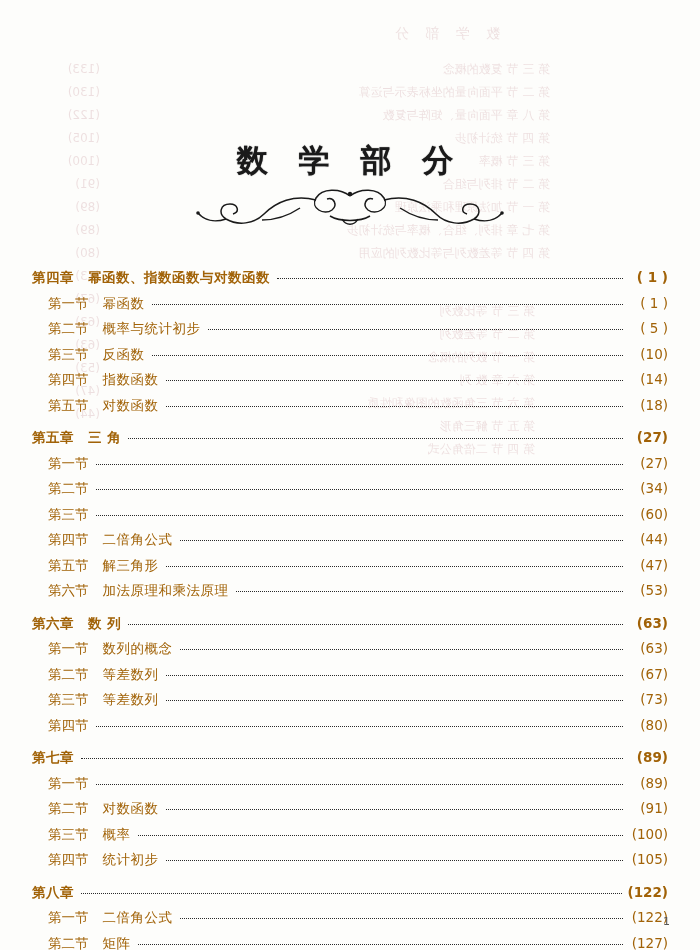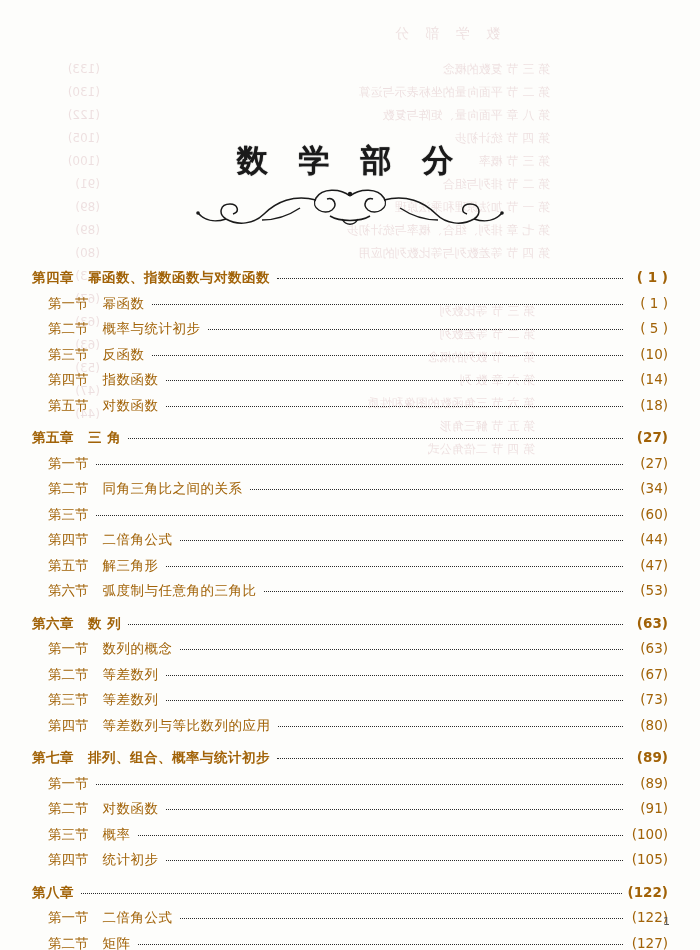--- a/index.html
+++ b/index.html
@@ -233,21 +233,20 @@
         <span class="leader"></span>
         <span class="pg">(27)</span>
       </div>
       <div class="section-row">
         <span class="lbl">第一节</span>
         <span class="leader"></span>
         <span class="pg">(27)</span>
       </div>
       <div class="section-row">
         <span class="lbl">第二节</span>
-        <span class="nm">同角三角比之间的关系</span>
         <span class="leader"></span>
         <span class="pg">(34)</span>
       </div>
       <div class="section-row">
         <span class="lbl">第三节</span>
         <span class="leader"></span>
         <span class="pg">(60)</span>
       </div>
       <div class="section-row">
         <span class="lbl">第四节</span>
@@ -256,21 +255,21 @@
         <span class="pg">(44)</span>
       </div>
       <div class="section-row">
         <span class="lbl">第五节</span>
         <span class="nm">解三角形</span>
         <span class="leader"></span>
         <span class="pg">(47)</span>
       </div>
       <div class="section-row">
         <span class="lbl">第六节</span>
-        <span class="nm">弧度制与任意角的三角比</span>
+        <span class="nm">加法原理和乘法原理</span>
         <span class="leader"></span>
         <span class="pg">(53)</span>
       </div>
       <div class="chapter-row">
         <span class="lbl">第六章</span>
         <span class="nm">数    列</span>
         <span class="leader"></span>
         <span class="pg">(63)</span>
       </div>
       <div class="section-row">
@@ -286,27 +285,25 @@
         <span class="pg">(67)</span>
       </div>
       <div class="section-row">
         <span class="lbl">第三节</span>
         <span class="nm">等差数列</span>
         <span class="leader"></span>
         <span class="pg">(73)</span>
       </div>
       <div class="section-row">
         <span class="lbl">第四节</span>
-        <span class="nm">等差数列与等比数列的应用</span>
         <span class="leader"></span>
         <span class="pg">(80)</span>
       </div>
       <div class="chapter-row">
         <span class="lbl">第七章</span>
-        <span class="nm">排列、组合、概率与统计初步</span>
         <span class="leader"></span>
         <span class="pg">(89)</span>
       </div>
       <div class="section-row">
         <span class="lbl">第一节</span>
         <span class="leader"></span>
         <span class="pg">(89)</span>
       </div>
       <div class="section-row">
         <span class="lbl">第二节</span>

